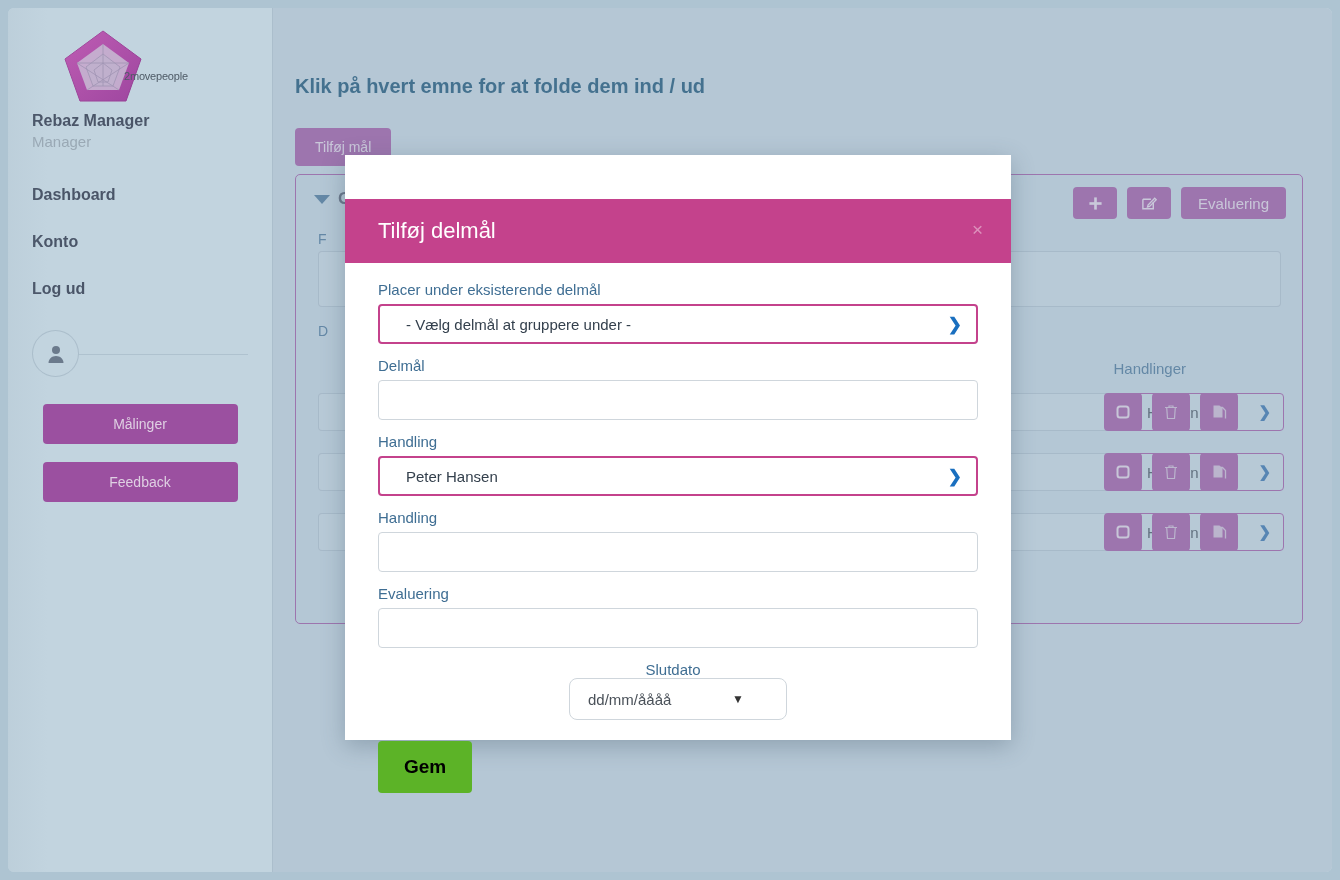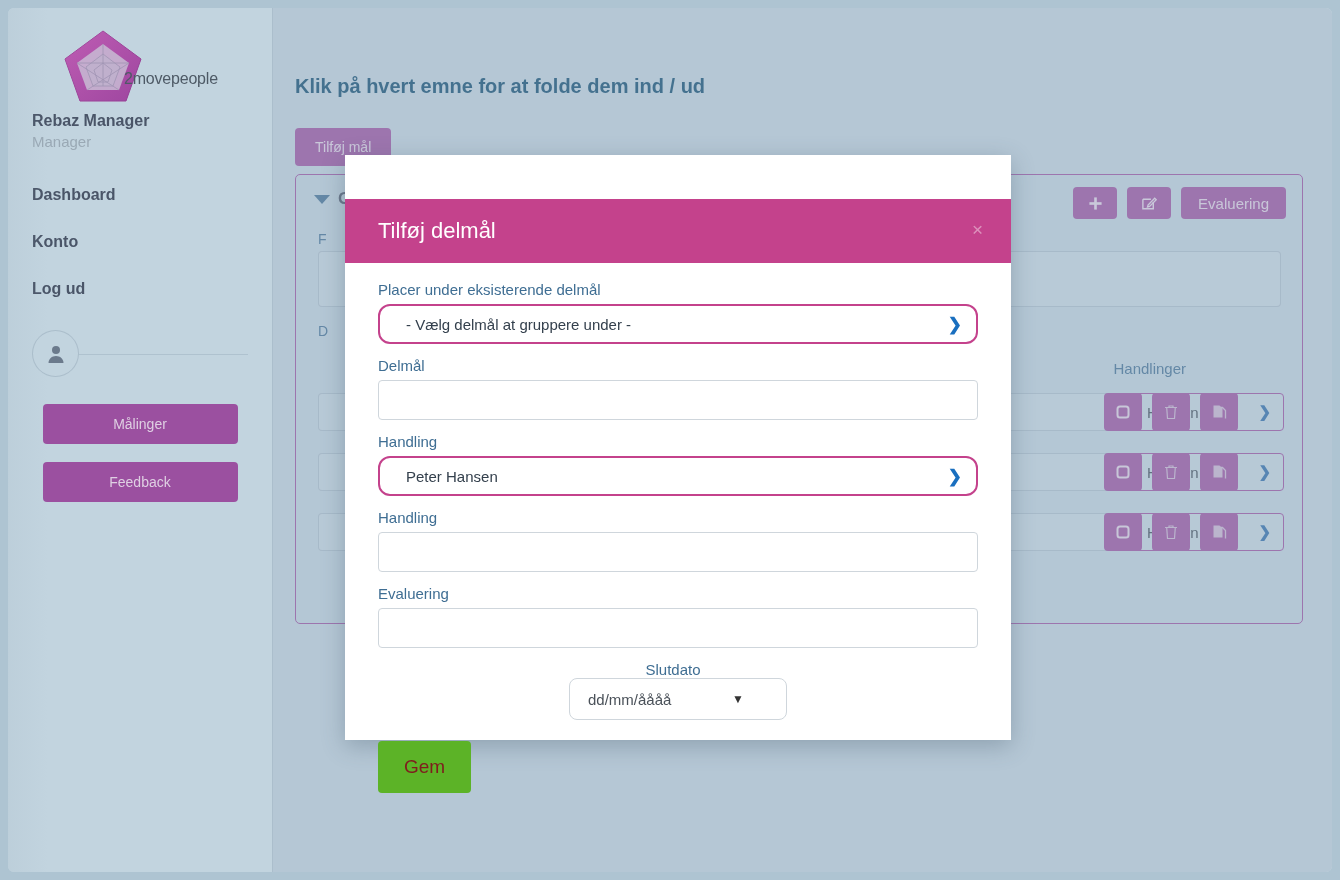--- a/index.html
+++ b/index.html
@@ -50,21 +50,21 @@
     padding-top: 20px;
     padding-left: 30px;
     height: 98px;
     position: relative;
   }
   .logo-svg { display: block; }
   .logo-text {
     position: absolute;
     left: 92px;
     top: 62px;
-    font-size: 16px;
+    font-size: 11px;
     color: #4e5a66;
     letter-spacing: -0.2px;
   }
 
   .user-name {
     font-size: 16px;
     font-weight: bold;
     color: #4a5568;
     margin-top: 6px;
   }
@@ -326,21 +326,21 @@
     color: #3f6e93;
     margin-bottom: 6px;
     display: block;
   }
   .m-field-group { margin-bottom: 13px; }
 
   .m-select {
     width: 600px;
     height: 40px;
     border: 2px solid #c4428c;
-    border-radius: 12px;
+    border-radius: 4px;
     background: #fff;
     position: relative;
     display: flex;
     align-items: center;
     padding-left: 26px;
     font-size: 15px;
     color: #34404d;
     cursor: pointer;
   }
   .m-select .chev {
@@ -392,26 +392,26 @@
   #date-caret {
     position: absolute;
     left: 162px;
     font-size: 12px;
     color: #333;
   }
 
   #btn-gem {
     margin-top: 21px;
     background: #5cb327;
-    color: #7f1d1d;
+    color: #000000;
     border: none;
     border-radius: 4px;
     padding: 15px 26px;
     font-size: 19px;
-    font-weight: normal;
+    font-weight: bold;
     font-family: "Liberation Sans", sans-serif;
     cursor: pointer;
   }
 </style>
 </head>
 <body>
 
 <div id="app-frame">
 
   <aside id="sidebar">

